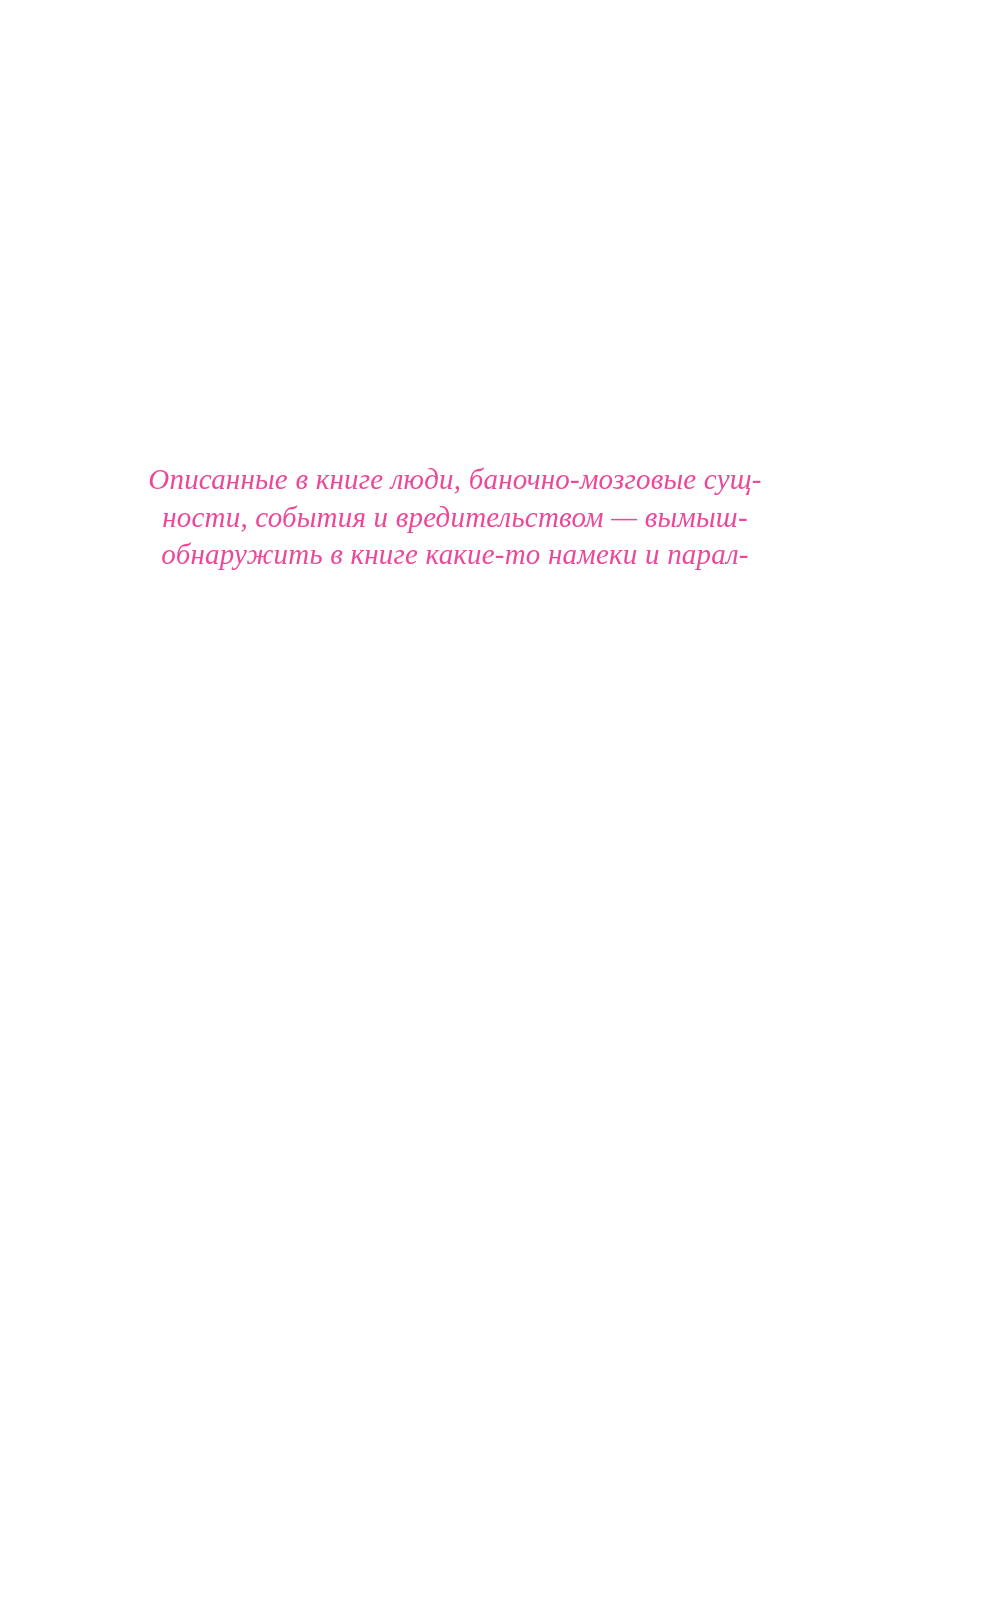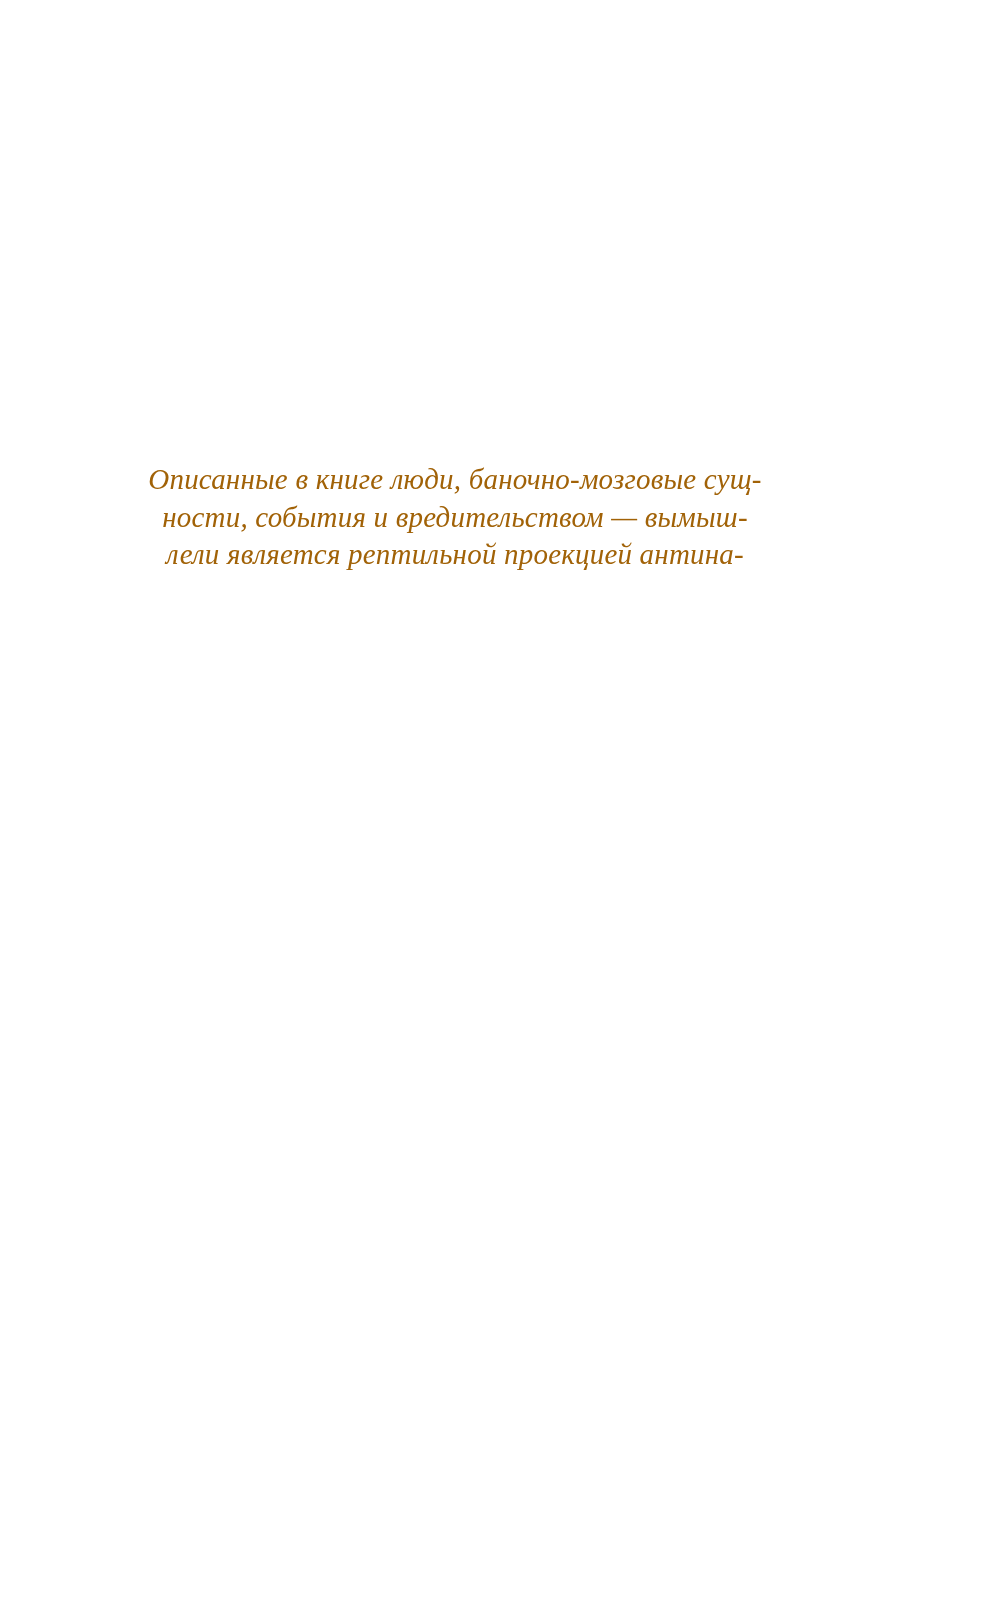--- a/index.html
+++ b/index.html
@@ -28,27 +28,27 @@
     left: 455px;
     transform: translateX(-50%);
     width: 700px;
     text-align: center;
   }
   .disclaimer-line {
     font-family: "Liberation Serif", serif;
     font-style: italic;
     font-size: 29px;
     line-height: 37.5px;
-    color: #a16207;
+    color: #ec4899;
     white-space: nowrap;
     letter-spacing: 0.2px;
   }
 </style>
 </head>
 <body>
 
 <div class="book-page">
   <div class="disclaimer-block">
     <div class="disclaimer-line">Описанные в книге люди, баночно-мозговые сущ-</div>
     <div class="disclaimer-line">ности, события и вредительством — вымыш-</div>
-    <div class="disclaimer-line">лели является рептильной проекцией антина-</div>
+    <div class="disclaimer-line">обнаружить в книге какие-то намеки и парал-</div>
   </div>
 </div>
 
 </body></html>

